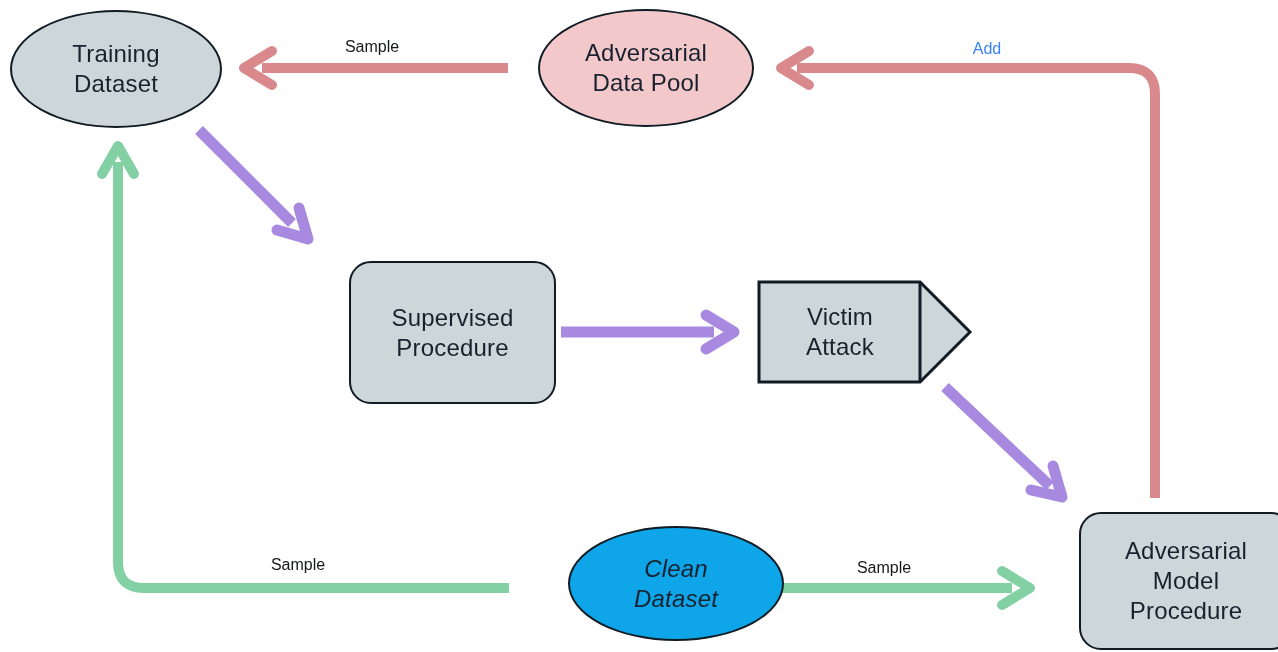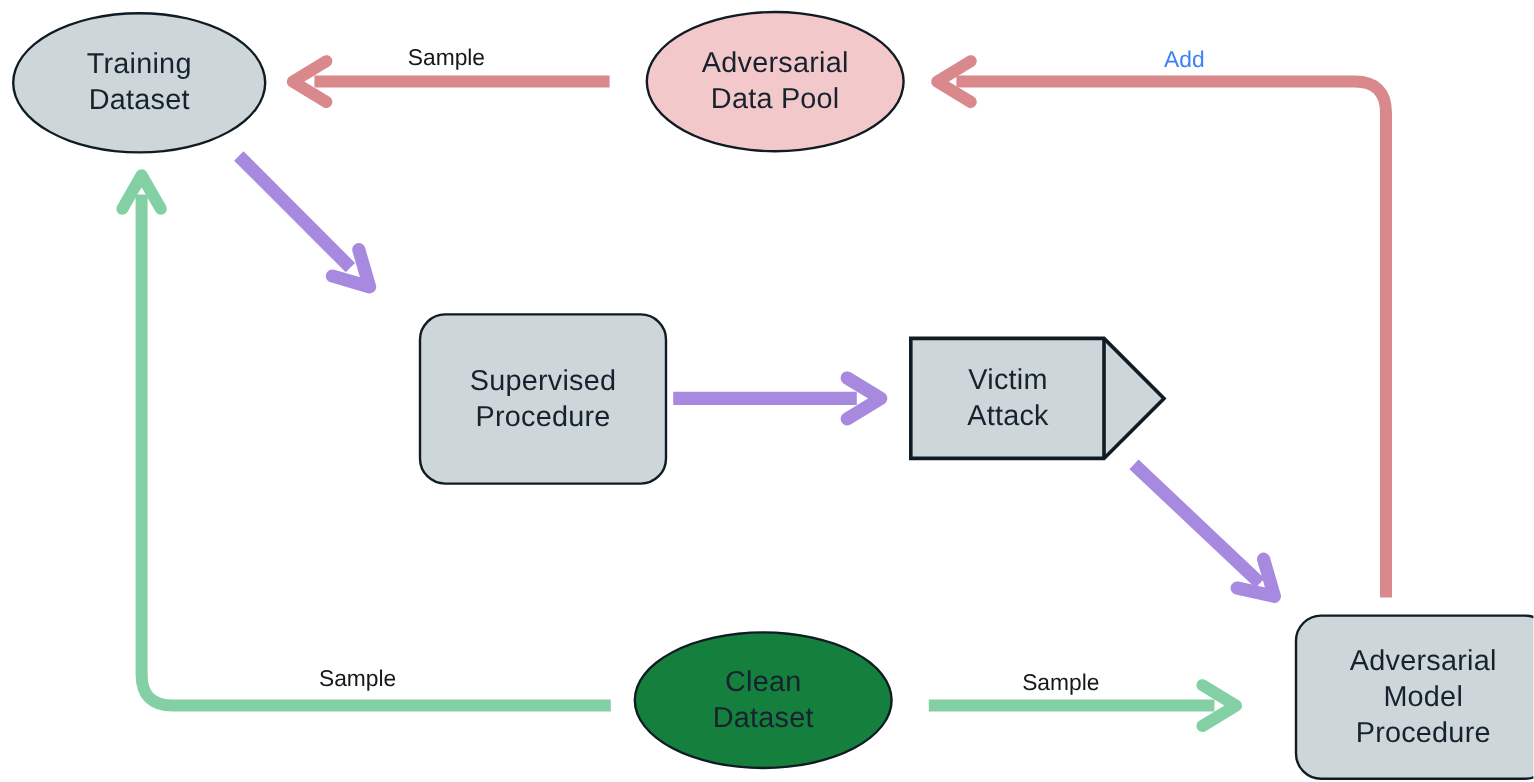--- a/index.html
+++ b/index.html
@@ -47,21 +47,21 @@
     justify-content: center;
     text-align: center;
     font-size: 24px;
     font-weight: 500;
     line-height: 1.25;
     letter-spacing: 0.2px;
     z-index: 1;
   }
   .edge-label {
     position: absolute;
-    font-size: 19px;
+    font-size: 16px;
     font-weight: 400;
     white-space: nowrap;
     transform: translateX(-50%);
     z-index: 2;
   }
 </style>
 </head>
 <body>
 
 <div class="diagram">
@@ -110,21 +110,21 @@
   <div class="node rounded" style="left: 318px; top: 261px; width: 207px; height: 143px; background-color: rgb(205, 214, 217); color: rgb(24, 34, 46); border-color: rgb(16, 27, 36);">
     <span>Supervised</span>
     <span>Procedure</span>
   </div>
 
   <div class="shape-text" style="left: 761px; top: 283px; width: 158px; height: 98px; color: rgb(24, 34, 46);">
     <span>Victim</span>
     <span>Attack</span>
   </div>
 
-  <div class="node ellipse" style="left: 528px; top: 526px; width: 216px; height: 115px; background-color: #15803d; color: rgb(24, 34, 46); border-color: rgb(16, 27, 36);">
+  <div class="node ellipse" style="left: 568px; top: 526px; width: 216px; height: 115px; background-color: #0ea5e9; color: rgb(24, 34, 46); border-color: rgb(16, 27, 36); font-style: italic;">
     <span>Clean</span>
     <span>Dataset</span>
   </div>
 
   <div class="node rounded" style="left: 1048px; top: 512px; width: 214px; height: 138px; background-color: rgb(205, 214, 217); color: rgb(24, 34, 46); border-color: rgb(16, 27, 36);">
     <span>Adversarial</span>
     <span>Model</span>
     <span>Procedure</span>
   </div>
 

